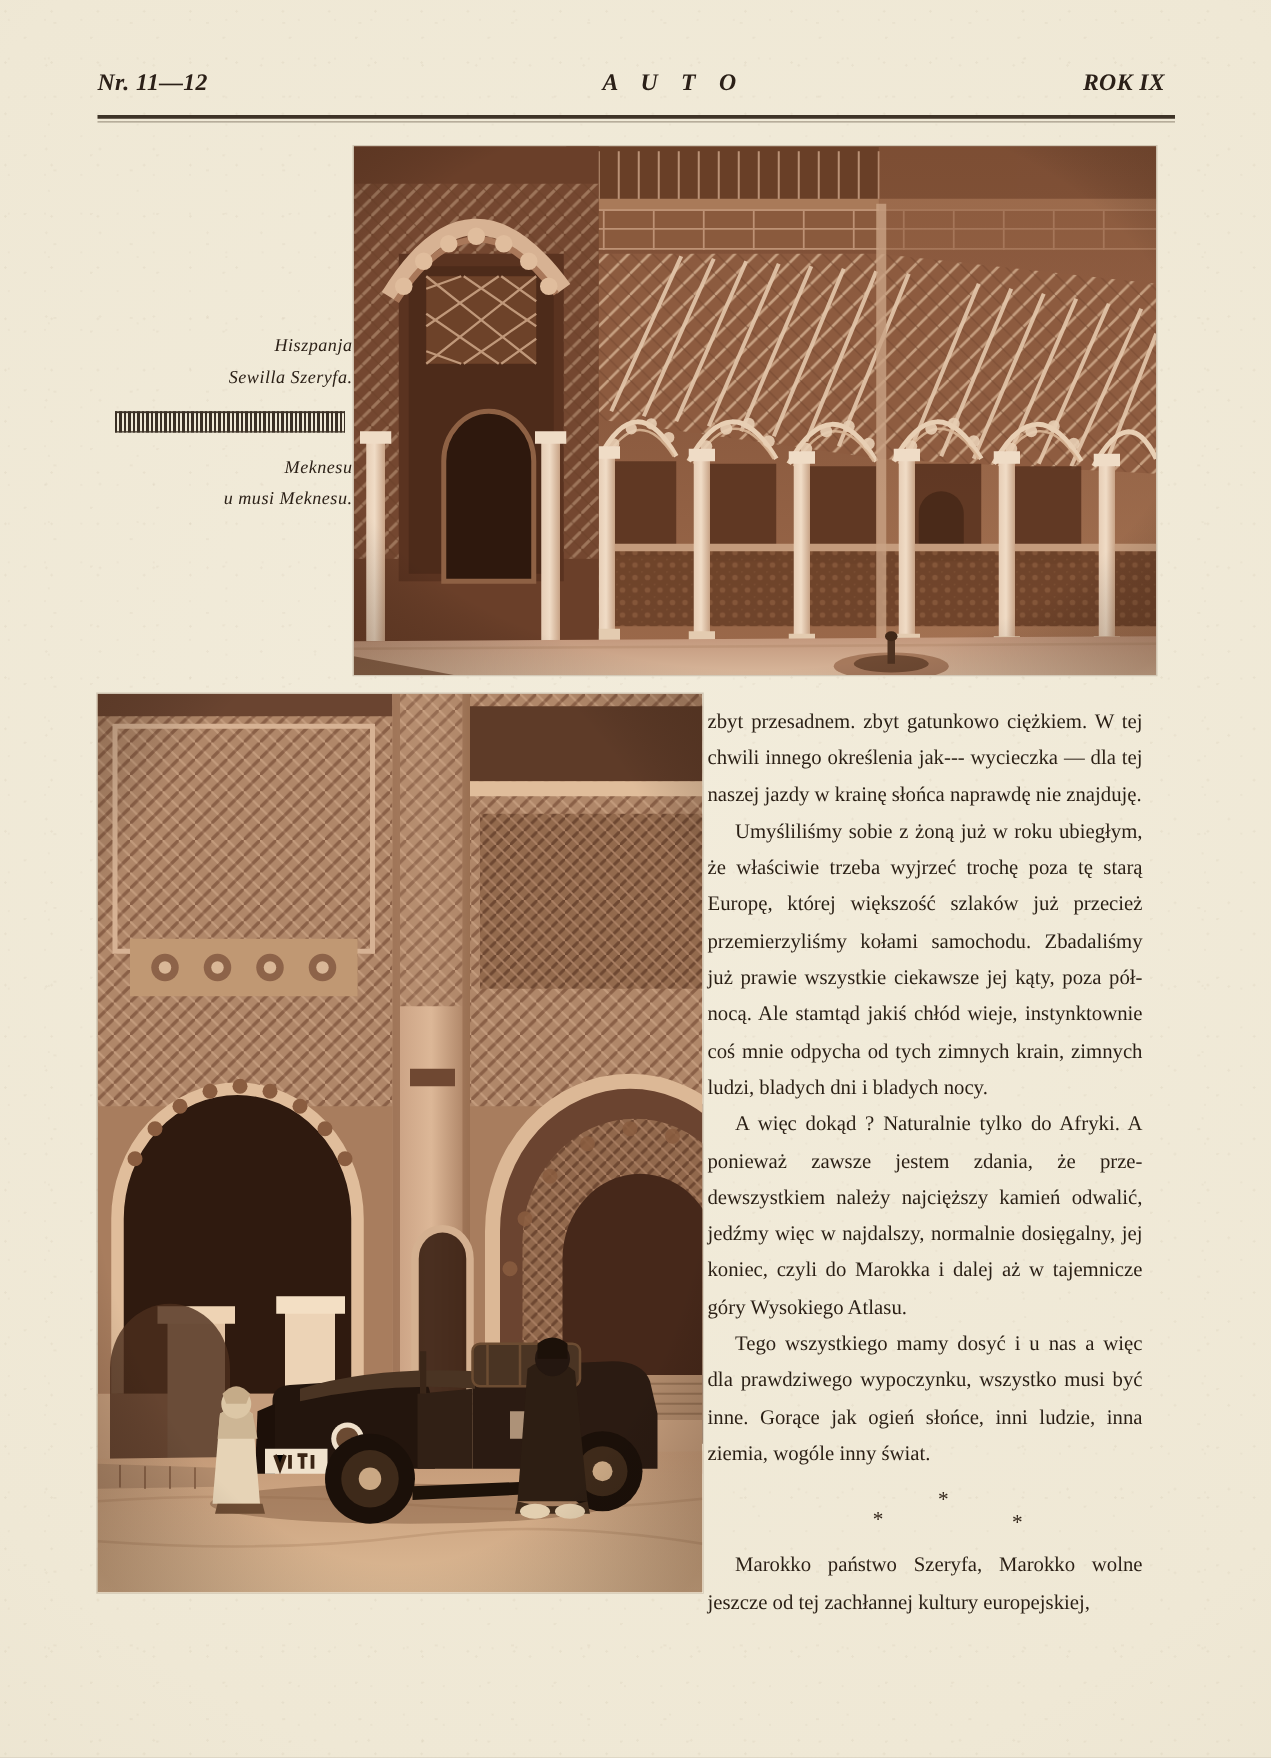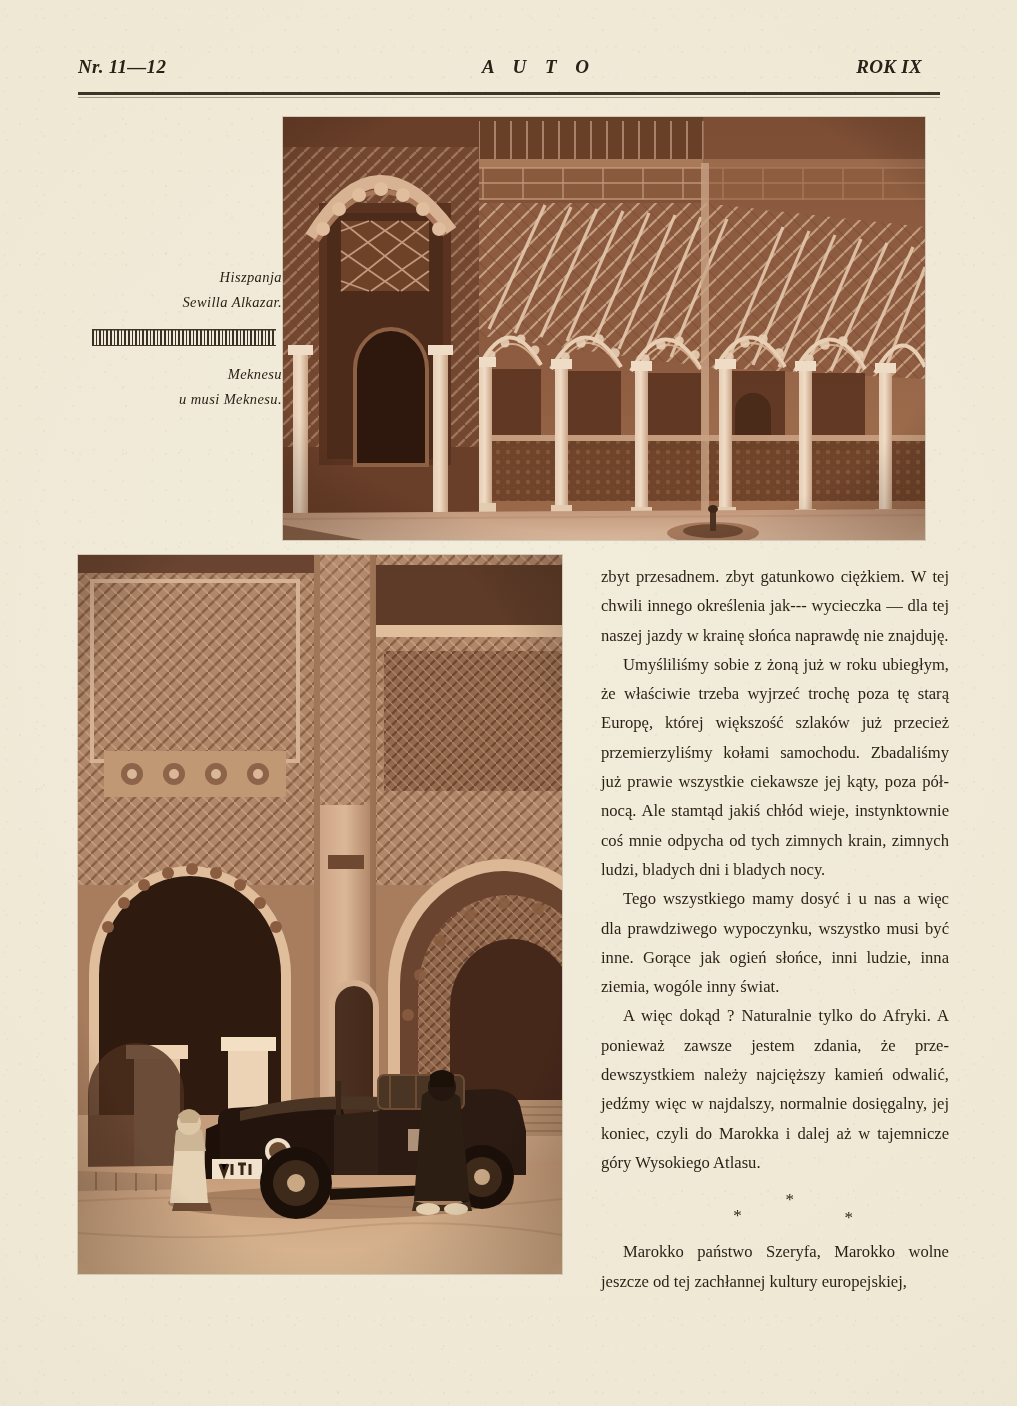--- a/index.html
+++ b/index.html
@@ -37,21 +37,21 @@
     position:absolute;left:78px;top:56px;width:860px;height:46px;
   }
   .mh-left,.mh-mid,.mh-right{
     position:absolute;top:0;
     font-style:italic;font-weight:700;
     font-size:19px;letter-spacing:.3px;color:#2b2018;
     white-space:nowrap;
   }
   .mh-left{left:0;}
   .mh-mid{left:50%;transform:translateX(-50%);letter-spacing:7px;font-size:19px;margin-left:31px;}
-  .mh-right{right:16px;}
+  .mh-right{right:6px;}
   #rule-main{
     position:absolute;left:78px;top:92px;width:862px;height:2.5px;
     background:#24190f;opacity:.88;
   }
   #rule-thin{
     position:absolute;left:78px;top:97px;width:862px;height:1px;
     background:#4a3a28;opacity:.45;
   }
 
   
@@ -78,21 +78,21 @@
     box-shadow:0 0 0 1px rgba(80,50,30,.18);
   }
   #photo-bottom{
     left:78px;top:555px;width:484px;height:719px;
     box-shadow:0 0 0 1px rgba(80,50,30,.18);
   }
   .photo svg{display:block;width:100%;height:100%;}
 
   
   #textcol{
-    position:absolute;left:601px;top:562px;width:348px;
+    position:absolute;left:566px;top:562px;width:348px;
     font-family:"Liberation Serif", serif;
     font-size:16.6px;
     line-height:29.3px;
     color:#2a1f15;
     text-align:justify;
     text-justify:inter-word;
   }
   #textcol p{margin:0;}
   #textcol p.indent{text-indent:22px;}
   #stars{
@@ -115,21 +115,21 @@
   <div id="masthead">
     <div class="mh-left">Nr. 11—12</div>
     <div class="mh-mid">A U T O</div>
     <div class="mh-right">ROK IX</div>
   </div>
   <div id="rule-main"></div>
   <div id="rule-thin"></div>
 
   <div id="caption-block">
     <div class="cap-line">Hiszpanja</div>
-    <div class="cap-line">Sewilla  Alkazar.</div>
+    <div class="cap-line">Sewilla  Szeryfa.</div>
     <div id="comb-rule"></div>
     <div class="cap-line">Meknesu</div>
     <div class="cap-line">u musi Meknesu.</div>
   </div>
 
   <div class="photo" id="photo-top">
     <svg viewBox="0 0 642 423" preserveAspectRatio="none">
       <defs>
         <linearGradient id="tFloor" x1="0" y1="0" x2="0" y2="1">
           <stop offset="0" stop-color="#c2977c"></stop>
@@ -528,22 +528,22 @@
         <ellipse cx="378" cy="654" rx="12" ry="6" fill="#e3cfb0"></ellipse>
       </g>
 
       <rect width="484" height="719" fill="url(#vig2)"></rect>
     </svg>
   </div>
 
   <div id="textcol">
     <p>zbyt przesadnem. zbyt gatunkowo cięż­kiem. W tej chwili innego określenia jak--- wycieczka — dla tej naszej jazdy w krainę słońca naprawdę nie znajduję.</p>
     <p class="indent">Umyśliliśmy sobie z żoną już w roku ubiegłym, że właściwie trzeba wyjrzeć tro­chę poza tę starą Europę, której większość szlaków już przecież przemierzyliśmy koła­mi samochodu. Zbadaliśmy już prawie wszystkie ciekawsze jej kąty, poza pół­nocą. Ale stamtąd jakiś chłód wieje, instynktownie coś mnie odpycha od tych zimnych krain, zimnych ludzi, bladych dni i bladych nocy.</p>
+    <p class="indent">A więc dokąd ? Naturalnie tylko do Afryki. A ponieważ zawsze jestem zdania, że prze­dewszystkiem należy najcięższy kamień odwalić, jedźmy więc w najdalszy, normalnie dosięgalny, jej koniec, czyli do Marokka i dalej aż w tajemnicze góry Wysokiego Atlasu.</p>
     <p class="indent">Tego wszystkiego mamy dosyć i u nas a więc dla prawdziwego wypoczynku, wszyst­ko musi być inne. Gorące jak ogień słońce, inni ludzie, inna ziemia, wogóle inny świat.</p>
-    <p class="indent">A więc dokąd ? Naturalnie tylko do Afryki. A ponieważ zawsze jestem zdania, że prze­dewszystkiem należy najcięższy kamień odwalić, jedźmy więc w najdalszy, normalnie dosięgalny, jej koniec, czyli do Marokka i dalej aż w tajemnicze góry Wysokiego Atlasu.</p>
 
     <div id="stars">
       <span class="star-b">*</span>
       <span class="star-a">*</span>
       <span class="star-c">*</span>
     </div>
 
     <p class="indent">Marokko państwo Szeryfa, Marokko wolne jeszcze od tej zachłannej kultury europejskiej,</p>
   </div>
 

